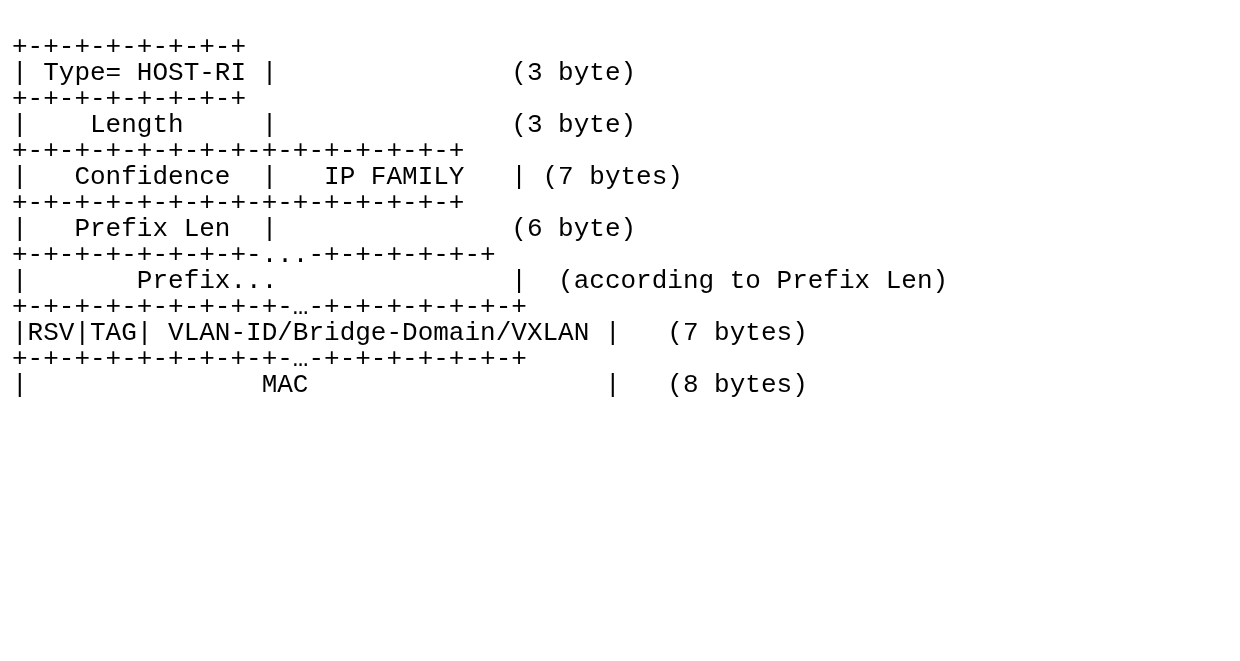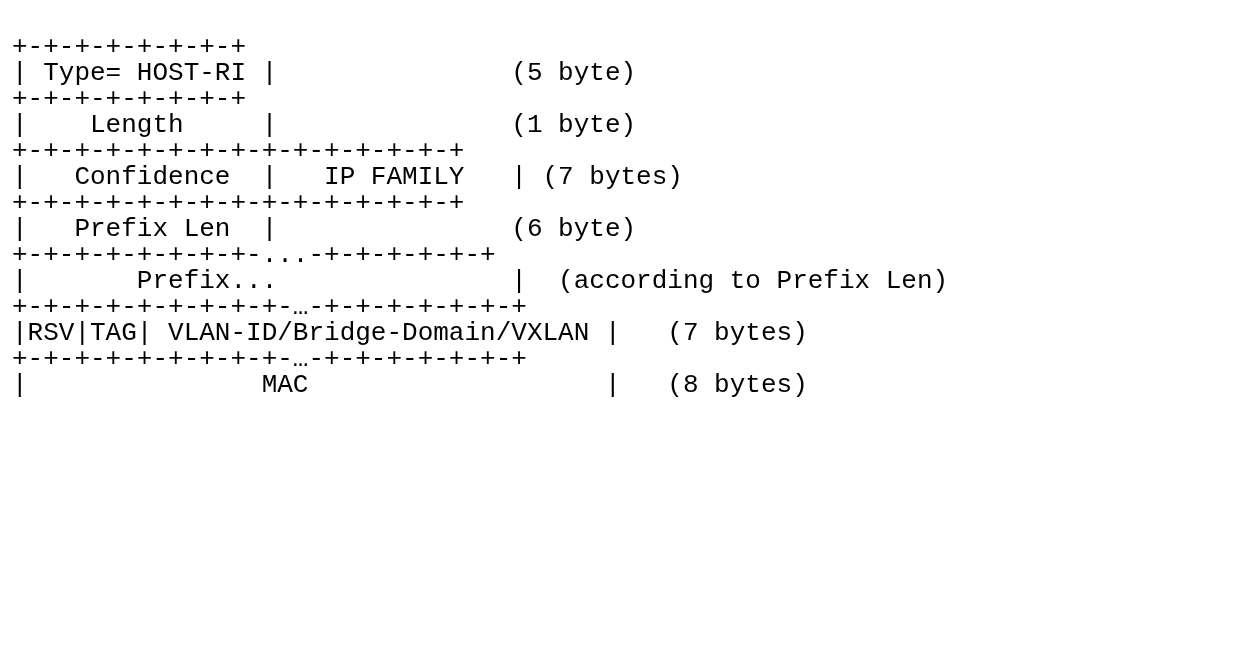--- a/index.html
+++ b/index.html
@@ -16,23 +16,23 @@
   .wrap {
     padding: 8px 12px;
     white-space: pre;
   }
 </style>
 </head>
 <body>
 
 <div class="wrap">
 <span>+-+-+-+-+-+-+-+</span>
-<span>| Type= HOST-RI |               (5 byte)</span>
+<span>| Type= HOST-RI |               (3 byte)</span>
 <span>+-+-+-+-+-+-+-+</span>
-<span>|    Length     |               (1 byte)</span>
+<span>|    Length     |               (3 byte)</span>
 <span>+-+-+-+-+-+-+-+-+-+-+-+-+-+-+</span>
 <span>|   Confidence  |   IP FAMILY   | (7 bytes)</span>
 <span>+-+-+-+-+-+-+-+-+-+-+-+-+-+-+</span>
 <span>|   Prefix Len  |               (6 byte)</span>
 <span>+-+-+-+-+-+-+-+-...-+-+-+-+-+-+</span>
 <span>|       Prefix...               |  (according to Prefix Len)</span>
 <span>+-+-+-+-+-+-+-+-+-…-+-+-+-+-+-+-+</span>
 <span>|RSV|TAG| VLAN-ID/Bridge-Domain/VXLAN |   (7 bytes)</span>
 <span>+-+-+-+-+-+-+-+-+-…-+-+-+-+-+-+-+</span>
 <span>|               MAC                   |   (8 bytes)</span>

